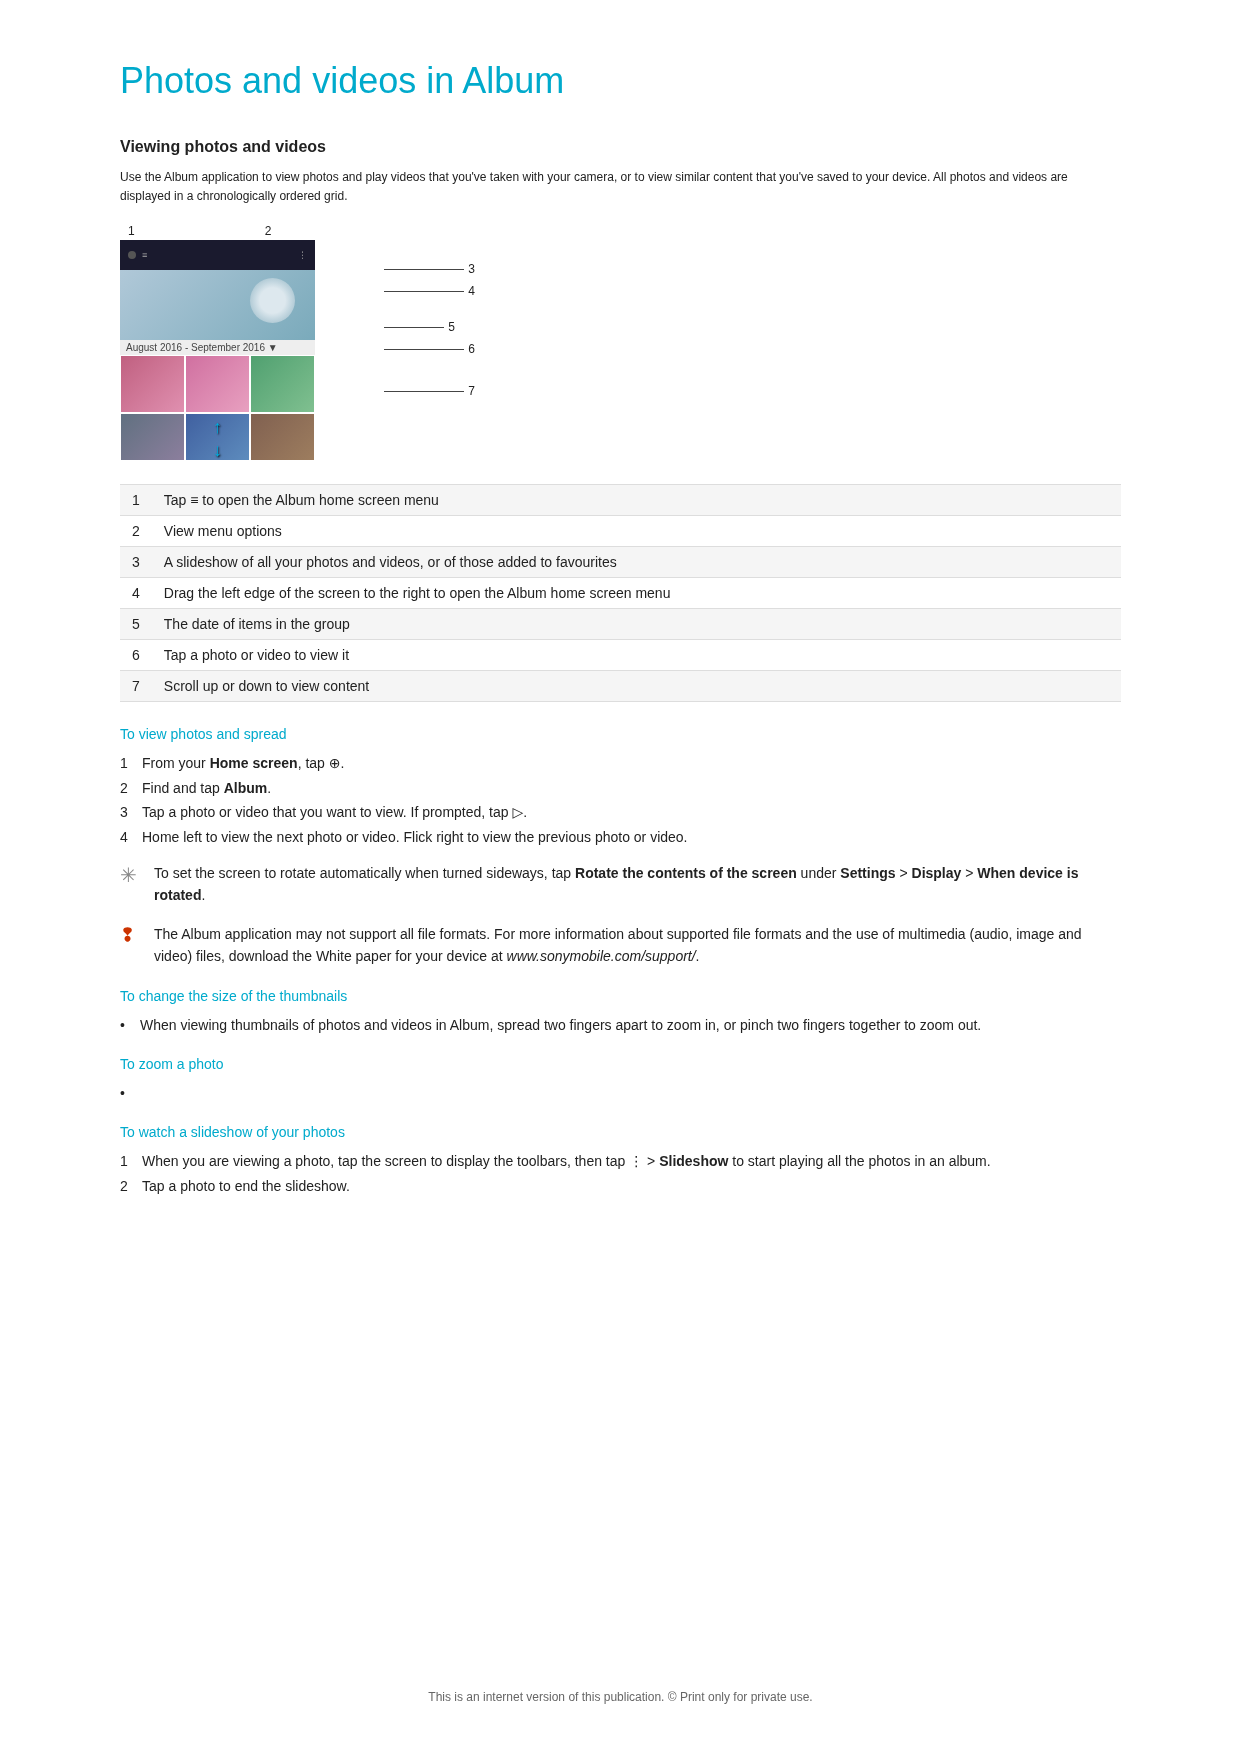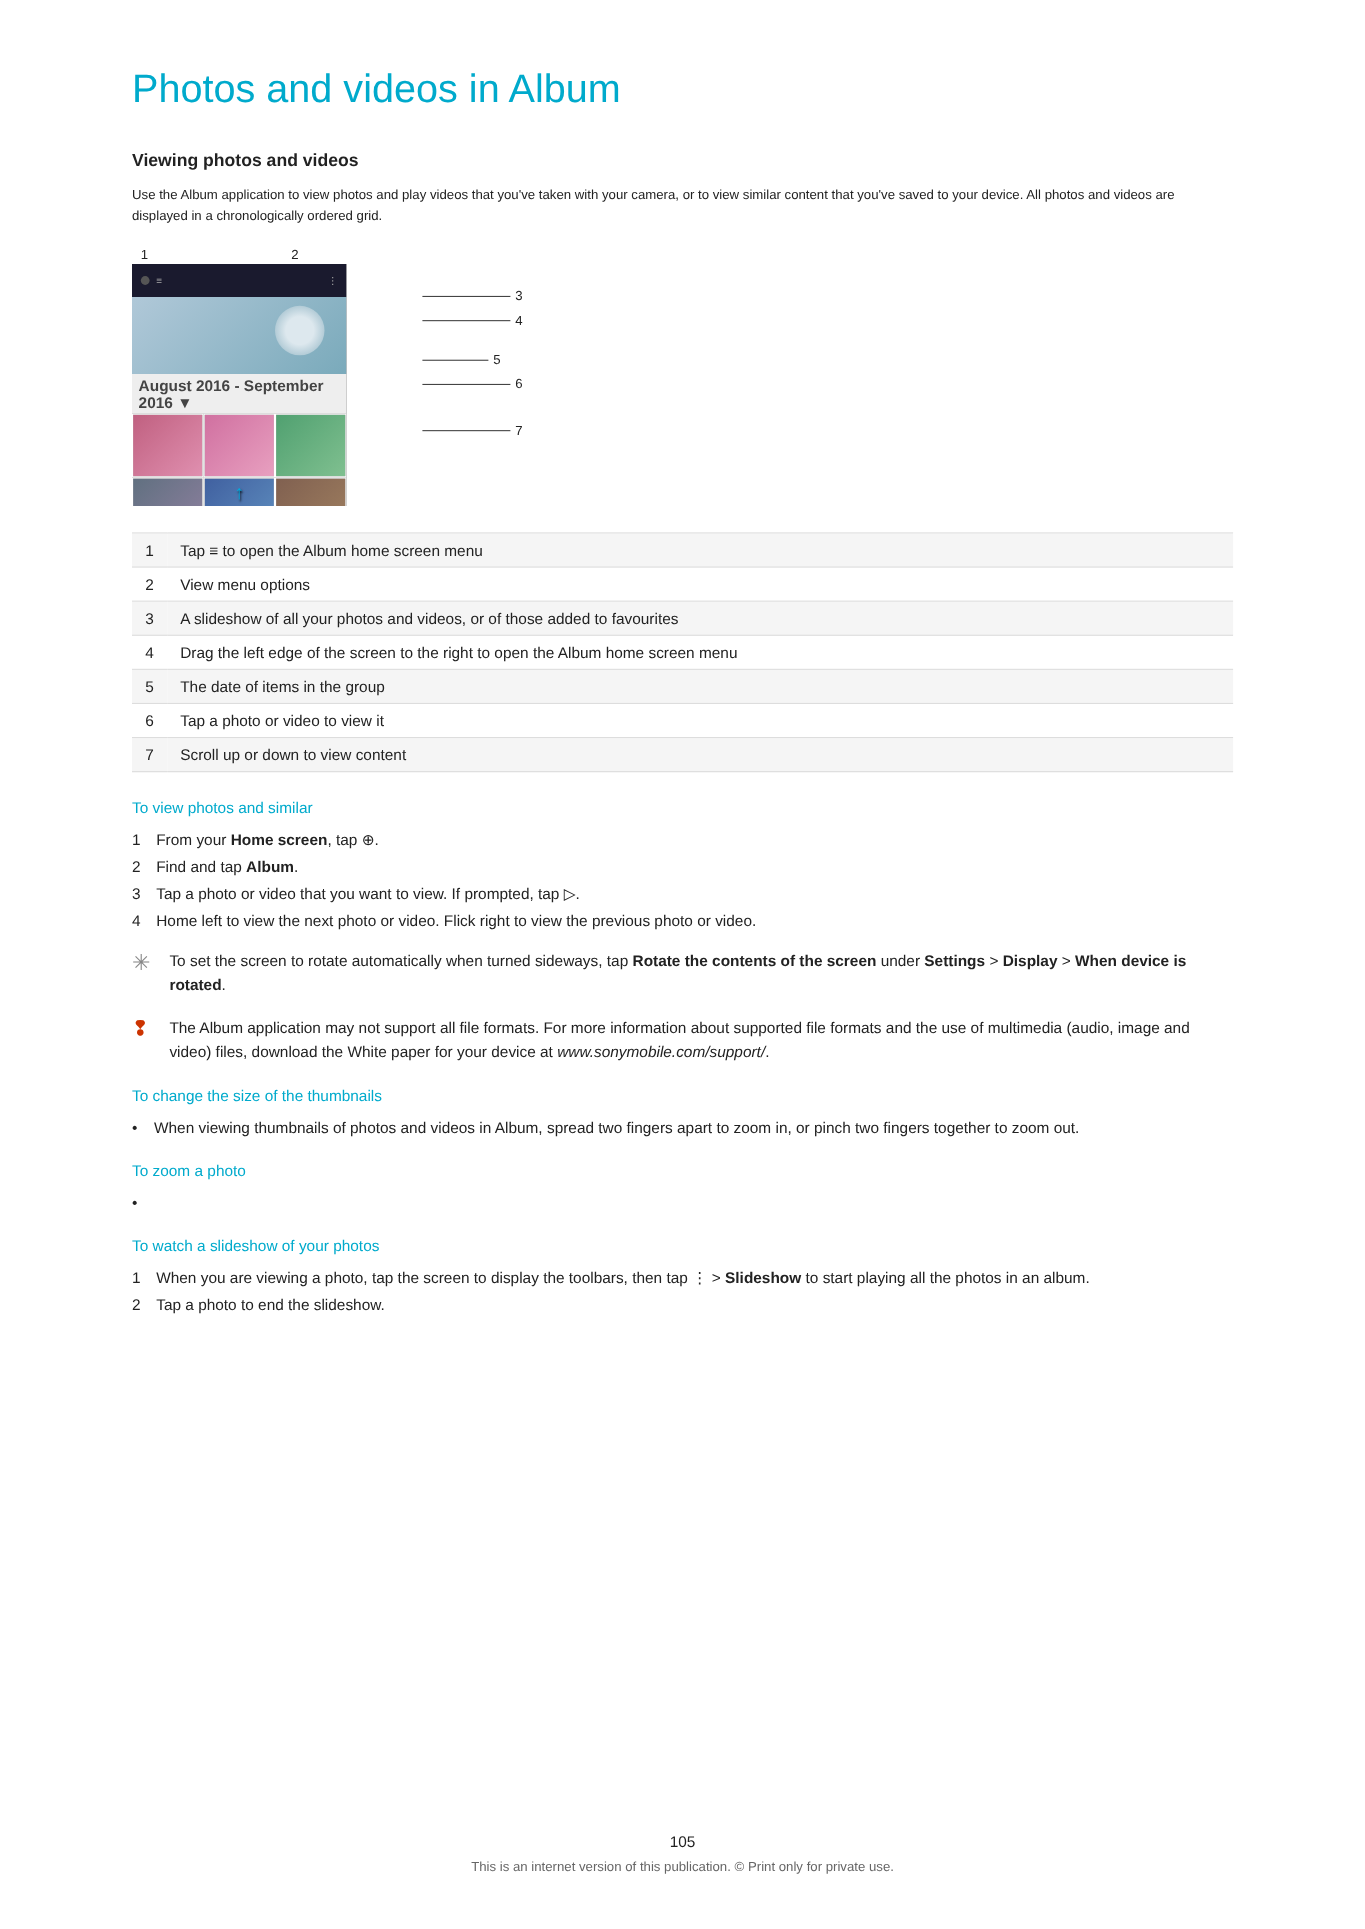--- a/index.html
+++ b/index.html
@@ -252,21 +252,21 @@
             <div class="dot"></div>
             <div style="flex:1; font-size:9px; color:#aaa;">≡</div>
             <div style="font-size:9px; color:#aaa;">⋮</div>
           </div>
 
           <div class="photo-area">
             <div class="seal"></div>
           </div>
 
           <div class="date-label">
-            <span style="font-size:14px;font-weight:bold;">August 2016 - September 2016 ▼</span>
+            <span style="font-size:10px;">August 2016 - September 2016 ▼</span>
           </div>
 
           <div class="grid-row">
             <div class="cell pink" style="background:linear-gradient(135deg,#c06080,#e090b0);"></div>
             <div class="cell pink" style="background:linear-gradient(135deg,#d070a0,#e8a0c0);"></div>
             <div class="cell green" style="background:linear-gradient(135deg,#50a070,#80c090);"></div>
           </div>
 
           <div class="grid-row" style="position:relative;">
             <div class="cell dark" style="background:linear-gradient(135deg,#607080,#9080a0);"></div>
@@ -332,21 +332,21 @@
           <td>6</td>
           <td>Tap a photo or video to view it</td>
         </tr>
         <tr>
           <td>7</td>
           <td>Scroll up or down to view content</td>
         </tr>
       </tbody>
   </table>
 
-  <p class="sub-heading">To view photos and similar</p>
+  <p class="sub-heading">To view photos and spread</p>
 
   <ol class="num-list" id="view-steps-list">
   <li>
         <span class="num">1</span>
         <span>From your <strong>Home screen</strong>, tap ⊕.</span>
       </li>
       <li>
         <span class="num">2</span>
         <span>Find and tap <strong>Album</strong>.</span>
       </li>
@@ -395,17 +395,16 @@
         <span class="num">1</span>
         <span>When you are viewing a photo, tap the screen to display the toolbars, then tap ⋮ &gt; <strong>Slideshow</strong> to start playing all the photos in an album.</span>
       </li>
       <li>
         <span class="num">2</span>
         <span>Tap a photo to end the slideshow.</span>
       </li>
     </ol>
 
   <div class="page-footer">
-    <span class="page-number">105</span>
     <span class="footer-note">This is an internet version of this publication. © Print only for private use.</span>
   </div>
 
 </div>
 
 </body></html>

